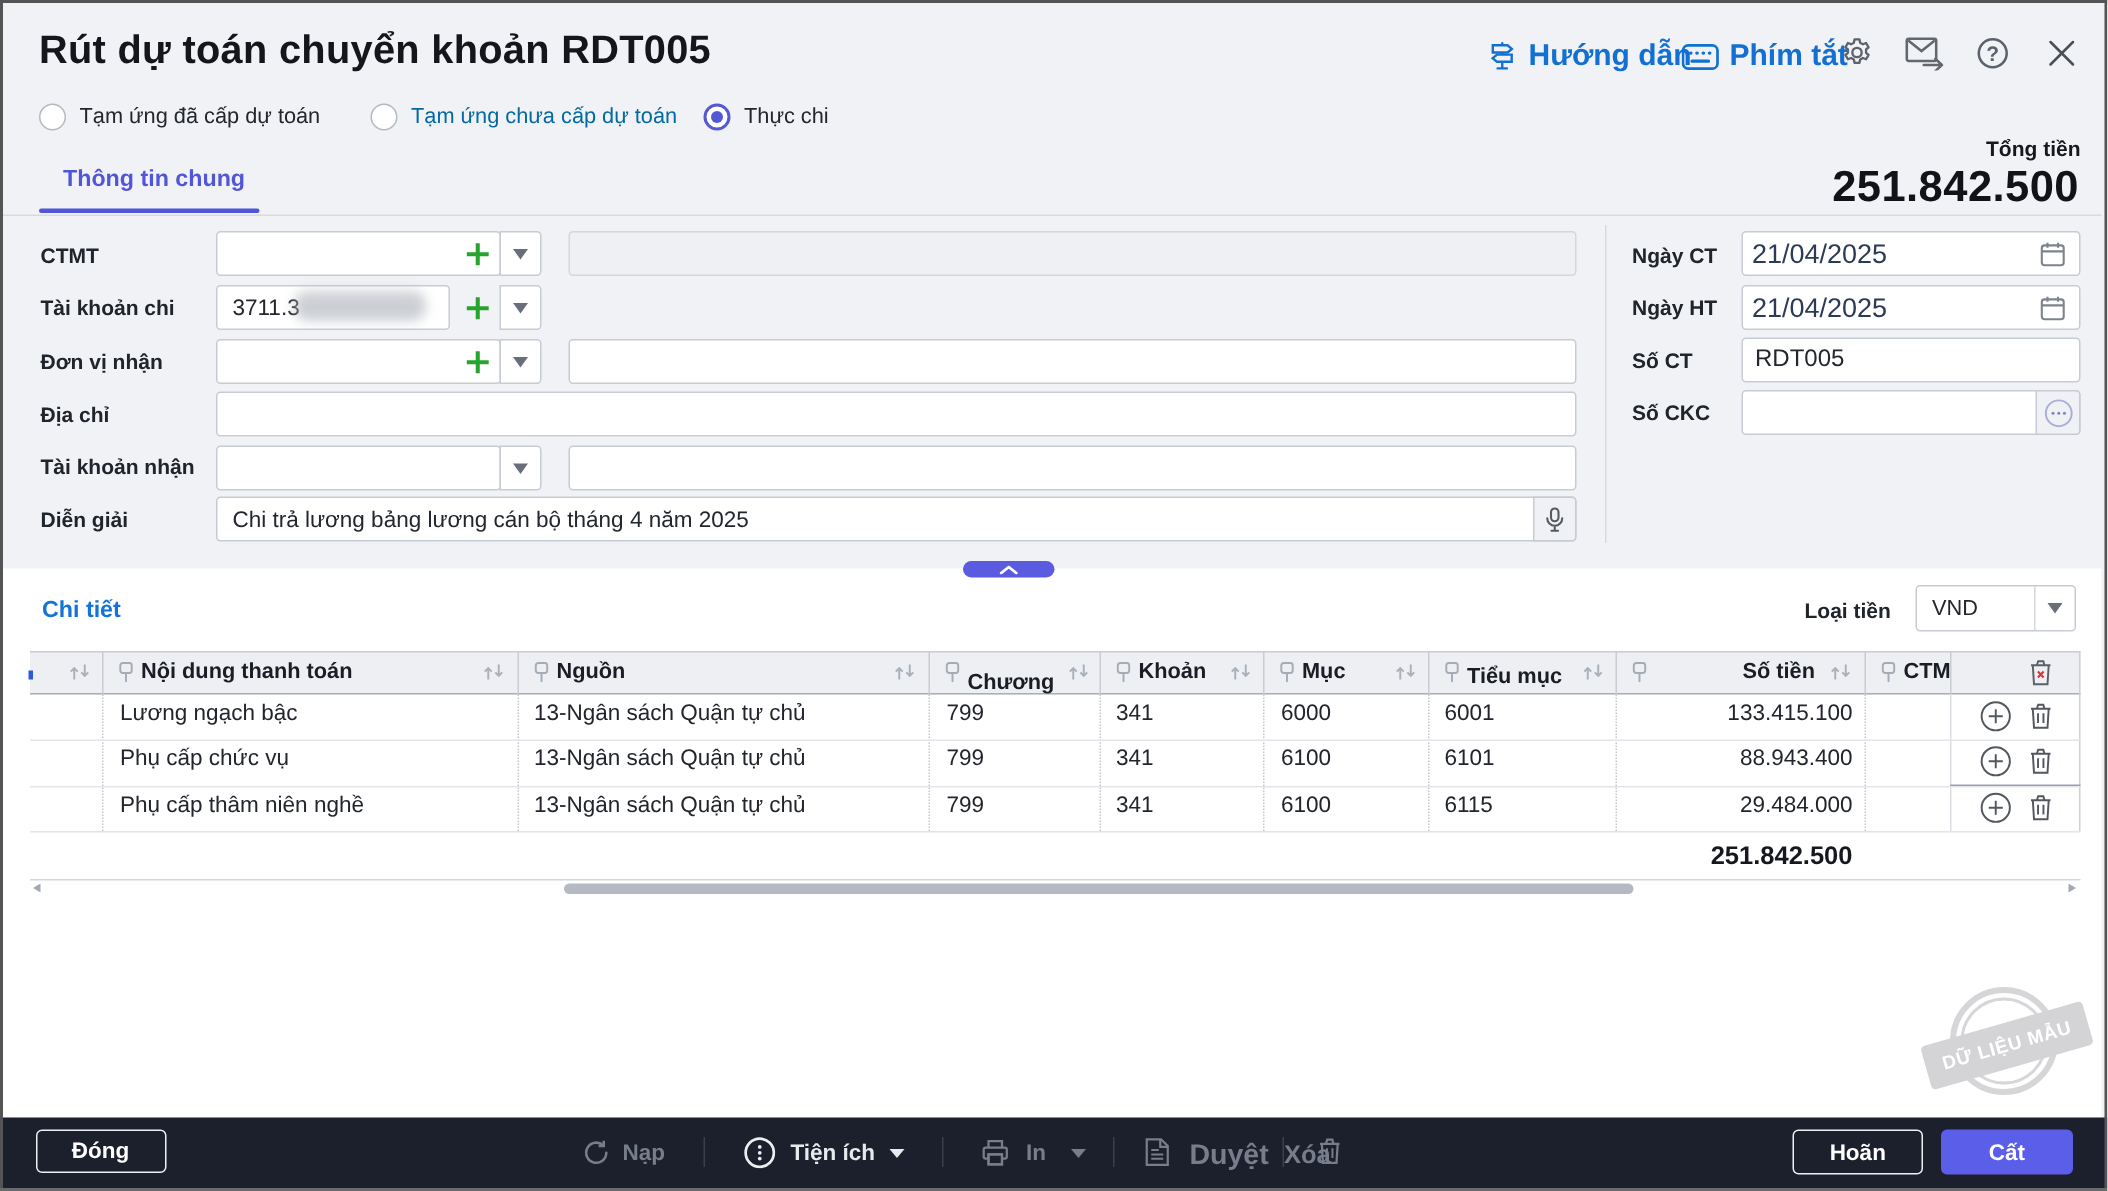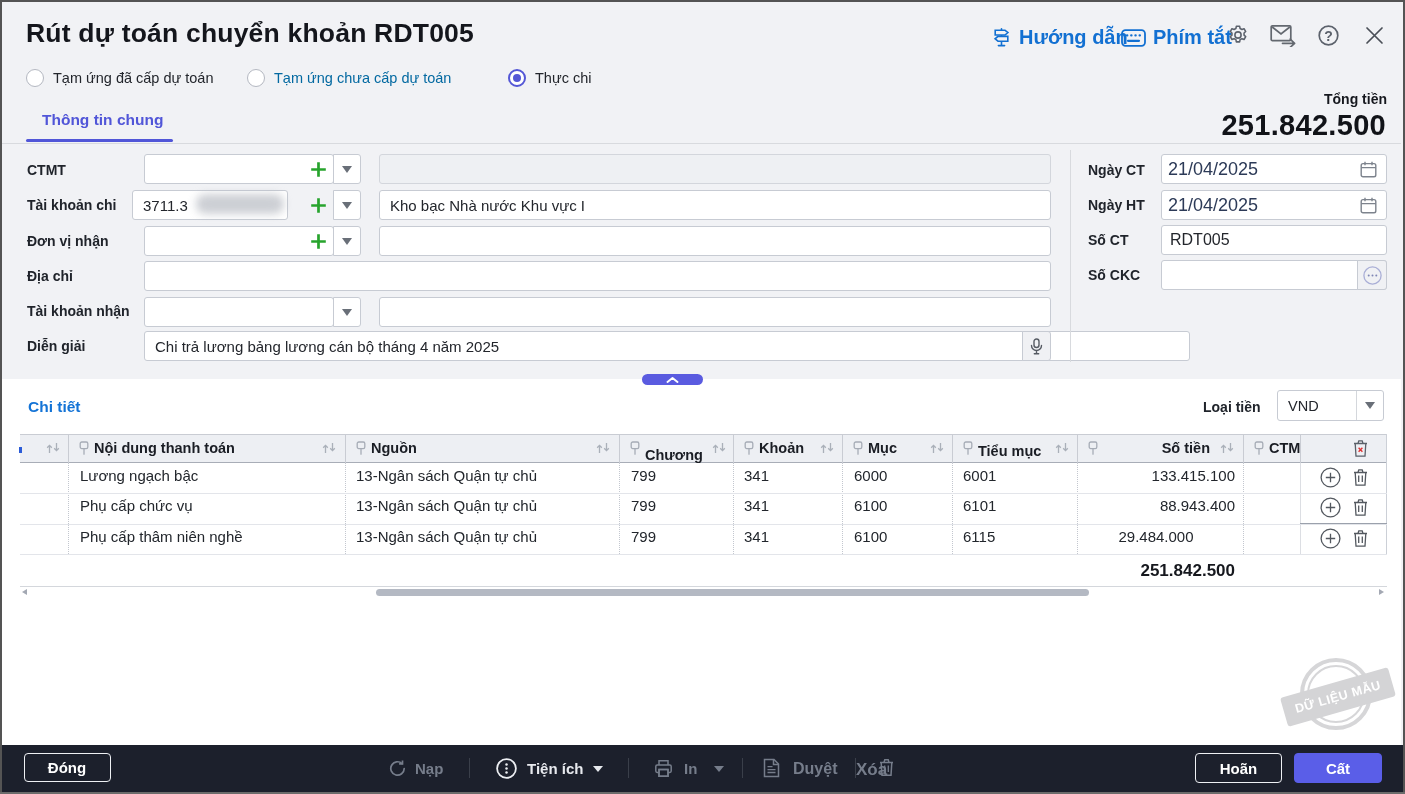--- a/index.html
+++ b/index.html
@@ -69,21 +69,21 @@
   </svg>
 
   <div class="abs" style="left:26px;top:69px;display:flex;align-items:center;gap:9px">
     <span style="width:18px;height:18px;border-radius:50%;border:1.5px solid #b4b8c1;background:#fff;display:inline-block"></span>
     <span style="font-size:14.5px;color:#23262c">Tạm ứng đã cấp dự toán</span>
   </div>
   <div class="abs" style="left:247px;top:69px;display:flex;align-items:center;gap:9px">
     <span style="width:18px;height:18px;border-radius:50%;border:1.5px solid #b4b8c1;background:#fff;display:inline-block"></span>
     <span style="font-size:14.5px;color:#0369a1">Tạm ứng chưa cấp dự toán</span>
   </div>
-  <div class="abs" style="left:508px;top:69px;display:flex;align-items:center;gap:9px">
+  <div class="abs" style="left:469px;top:69px;display:flex;align-items:center;gap:9px">
     <span style="width:18px;height:18px;border-radius:50%;border:2px solid #5457d6;background:#fff;display:inline-flex;align-items:center;justify-content:center">
         <span style="width:8px;height:8px;border-radius:50%;background:#5457d6"></span>
       </span>
     <span style="font-size:14.5px;color:#23262c">Thực chi</span>
   </div>
 
   <div class="abs" style="left:42px;top:111px;font-size:15.5px;font-weight:700;color:#5156d8">Thông tin chung</div>
   <div class="abs" style="left:26px;top:139px;width:147px;height:3px;background:#5156d8;border-radius:2px"></div>
   <div class="abs" style="left:1321px;top:91px;width:66px;text-align:right;font-size:14px;font-weight:700;color:#16181e">Tổng tiền</div>
   <div class="abs" style="left:1087px;top:109px;width:299px;text-align:right;font-size:29px;font-weight:700;color:#111318;letter-spacing:.3px">251.842.500</div>
@@ -98,48 +98,47 @@
 
   <div class="inp" style="left:144px;top:154px;width:190px"></div>
   <svg class="plus" style="left:310px;top:161px" width="17" height="17" viewBox="0 0 17 17">
       <path d="M8.5 1.2v14.6M1.2 8.5h14.6" stroke="#27a42d" stroke-width="2.7"></path>
     </svg>
   <div class="dd" style="left:333px;top:154px">
       <span class="caret"></span>
     </div>
   <div class="inp dis" style="left:379px;top:154px;width:672px"></div>
 
-  <div class="inp" style="left:132px;top:190px;width:156px">3711.3</div>
+  <div class="inp" style="left:144px;top:190px;width:156px">3711.3</div>
   <div class="abs" style="left:196px;top:194px;width:88px;height:20px;background:#b2b6be;border-radius:9px;filter:blur(4px);opacity:.65"></div>
   <svg class="plus" style="left:310px;top:197px" width="17" height="17" viewBox="0 0 17 17">
       <path d="M8.5 1.2v14.6M1.2 8.5h14.6" stroke="#27a42d" stroke-width="2.7"></path>
     </svg>
   <div class="dd" style="left:333px;top:190px">
       <span class="caret"></span>
     </div>
-  <div class="inp" style="left:379px;top:190px;width:672px">Kho bạc Nhà nước Khu vực I</div>
 
   <div class="inp" style="left:144px;top:226px;width:190px"></div>
   <svg class="plus" style="left:310px;top:233px" width="17" height="17" viewBox="0 0 17 17">
       <path d="M8.5 1.2v14.6M1.2 8.5h14.6" stroke="#27a42d" stroke-width="2.7"></path>
     </svg>
   <div class="dd" style="left:333px;top:226px">
       <span class="caret"></span>
     </div>
   <div class="inp" style="left:379px;top:226px;width:672px"></div>
 
   <div class="inp" style="left:144px;top:261px;width:907px"></div>
 
   <div class="inp" style="left:144px;top:297px;width:190px"></div>
   <div class="dd" style="left:333px;top:297px">
       <span class="caret"></span>
     </div>
   <div class="inp" style="left:379px;top:297px;width:672px"></div>
 
-  <div class="inp" style="left:144px;top:331px;width:1046px;padding-right:34px">Chi trả lương bảng lương cán bộ tháng 4 năm 2025</div>
+  <div class="inp" style="left:144px;top:331px;width:907px;padding-right:34px">Chi trả lương bảng lương cán bộ tháng 4 năm 2025</div>
   <div class="abs" style="left:1022px;top:331px;width:29px;height:30px;background:#f0f1f4;border:1px solid #c7cbd3;border-radius:0 3px 3px 0;display:flex;align-items:center;justify-content:center">
     <svg width="13" height="17" viewBox="0 0 13 17" fill="none" stroke="#565b63" stroke-width="1.4">
       <rect x="4" y="1" width="5" height="8.5" rx="2.5"></rect>
       <path d="M1.5 7.5a5 5 0 0 0 10 0M6.5 12.6v3M4.3 15.8h4.4" stroke-linecap="round"></path>
     </svg>
   </div>
 
   <div class="abs" style="left:1070px;top:150px;width:1px;height:212px;background:#d8dade"></div>
   <div class="lbl" style="left:1088px;top:162px">Ngày CT</div>
   <div class="lbl" style="left:1088px;top:197px">Ngày HT</div>
@@ -317,21 +316,21 @@
   <div class="cell-txt" style="left:854px;top:497px">6100</div>
   <div class="cell-txt" style="left:963px;top:497px">6101</div>
   <div class="cell-txt" style="left:1077px;top:497px;width:158px;text-align:right">88.943.400</div>
 
   <div class="cell-txt" style="left:80px;top:528px">Phụ cấp thâm niên nghề</div>
   <div class="cell-txt" style="left:356px;top:528px">13-Ngân sách Quận tự chủ</div>
   <div class="cell-txt" style="left:631px;top:528px">799</div>
   <div class="cell-txt" style="left:744px;top:528px">341</div>
   <div class="cell-txt" style="left:854px;top:528px">6100</div>
   <div class="cell-txt" style="left:963px;top:528px">6115</div>
-  <div class="cell-txt" style="left:1077px;top:528px;width:158px;text-align:center">29.484.000</div>
+  <div class="cell-txt" style="left:1077px;top:528px;width:158px;text-align:right">29.484.000</div>
 
   <svg class="abs" style="left:1320px;top:467px" width="21" height="21" viewBox="0 0 21 21" fill="none" stroke="#53585f" stroke-width="1.3">
       <circle cx="10.5" cy="10.5" r="9.4"></circle>
       <path d="M10.5 5.8v9.4M5.8 10.5h9.4"></path>
     </svg>
   <svg class="abs" style="left:1352px;top:468px" width="17" height="19" viewBox="0 0 17 19" fill="none" stroke="#53585f" stroke-width="1.3">
       <path d="M2 4.5h13M6 4.2 6.8 1.8h3.4L11 4.5"></path>
       <path d="M3.2 4.5 4 17.2h9L13.8 4.5"></path>
       <path d="M6.7 7.5v6.5M10.3 7.5v6.5"></path>
     </svg>
@@ -395,21 +394,21 @@
     </svg>
   <div class="abs" style="left:684px;top:760px;font-size:15px;font-weight:700;color:#767d8b">In</div>
   <div class="abs" style="left:714px;top:766px;width:0;height:0;border-left:5px solid transparent;border-right:5px solid transparent;border-top:6px solid #767d8b"></div>
   <div class="abs" style="left:742px;top:758px;width:1px;height:20px;background:#3a3f4a"></div>
 
   <svg class="abs" style="left:763px;top:758px" width="17" height="20" viewBox="0 0 17 20" fill="none" stroke="#767d8b" stroke-width="1.5">
       <path d="M1.5 1.5h9.5l4.5 4.5v12.5h-14z"></path>
       <path d="M10.5 1.5V6.5h5"></path>
       <path d="M4.5 8.7h5M4.5 11.6h8M4.5 14.5h8" stroke-width="1.3"></path>
     </svg>
-  <div class="abs" style="left:793px;top:760px;font-size:16px;font-weight:700;color:#767d8b">Duyệt</div>
+  <div class="abs" style="left:793px;top:760px;font-size:19px;font-weight:700;color:#767d8b">Duyệt</div>
   <div class="abs" style="left:855px;top:758px;width:1px;height:20px;background:#3a3f4a"></div>
 
   <svg class="abs" style="left:878px;top:758px" width="17" height="19" viewBox="0 0 17 19" fill="none" stroke="#767d8b" stroke-width="1.5">
       <path d="M2 4.5h13M6 4.2 6.8 1.8h3.4L11 4.5"></path>
       <path d="M3.2 4.5 4 17.2h9L13.8 4.5"></path>
       <path d="M6.7 7.5v6.5M10.3 7.5v6.5" stroke-width="1.3"></path>
     </svg>
   <div class="abs" style="left:856px;top:760px;font-size:17px;font-weight:700;color:#767d8b">Xóa</div>
 
   <div class="btn-dark" style="left:1195px;top:753px;width:87px;height:30px">Hoãn</div>

